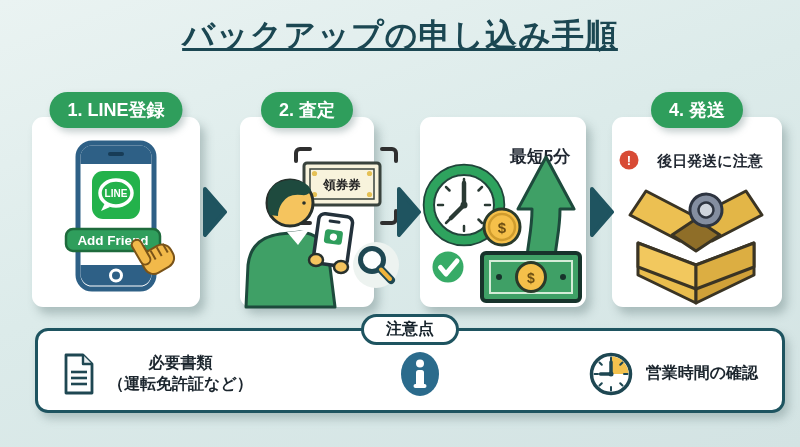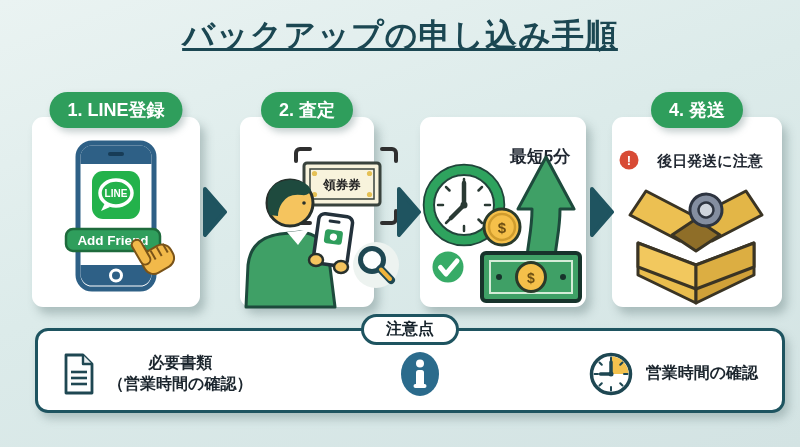--- a/index.html
+++ b/index.html
@@ -224,21 +224,21 @@
       <div class="note-item">
         <svg width="34" height="42" viewBox="0 0 34 42">
           <path d="M4,2 h17 l9,9 v29 h-26 z" fill="#fdfefe" stroke="#1e4752" stroke-width="2.8" stroke-linejoin="round"></path>
           <path d="M21,2 v9 h9" fill="#e8eef0" stroke="#1e4752" stroke-width="2.4" stroke-linejoin="round"></path>
           <line x1="9" y1="19" x2="25" y2="19" stroke="#1e4752" stroke-width="2.6"></line>
           <line x1="9" y1="25" x2="25" y2="25" stroke="#1e4752" stroke-width="2.6"></line>
           <line x1="9" y1="31" x2="25" y2="31" stroke="#1e4752" stroke-width="2.6"></line>
         </svg>
         <div class="note-text">
           <div>必要書類</div>
-          <div>（営業時間の確認）</div>
+          <div>（運転免許証など）</div>
         </div>
       </div>
 
       <div class="note-item">
         <svg width="42" height="48" viewBox="0 0 42 48">
           <ellipse cx="21" cy="24" rx="19" ry="22" fill="#2b6b8c"></ellipse>
           <circle cx="21" cy="13.5" r="4" fill="#ffffff"></circle>
           <rect x="17" y="20" width="8" height="17" rx="2.5" fill="#ffffff"></rect>
           <rect x="14.5" y="34" width="13" height="4" rx="2" fill="#ffffff"></rect>
         </svg>

